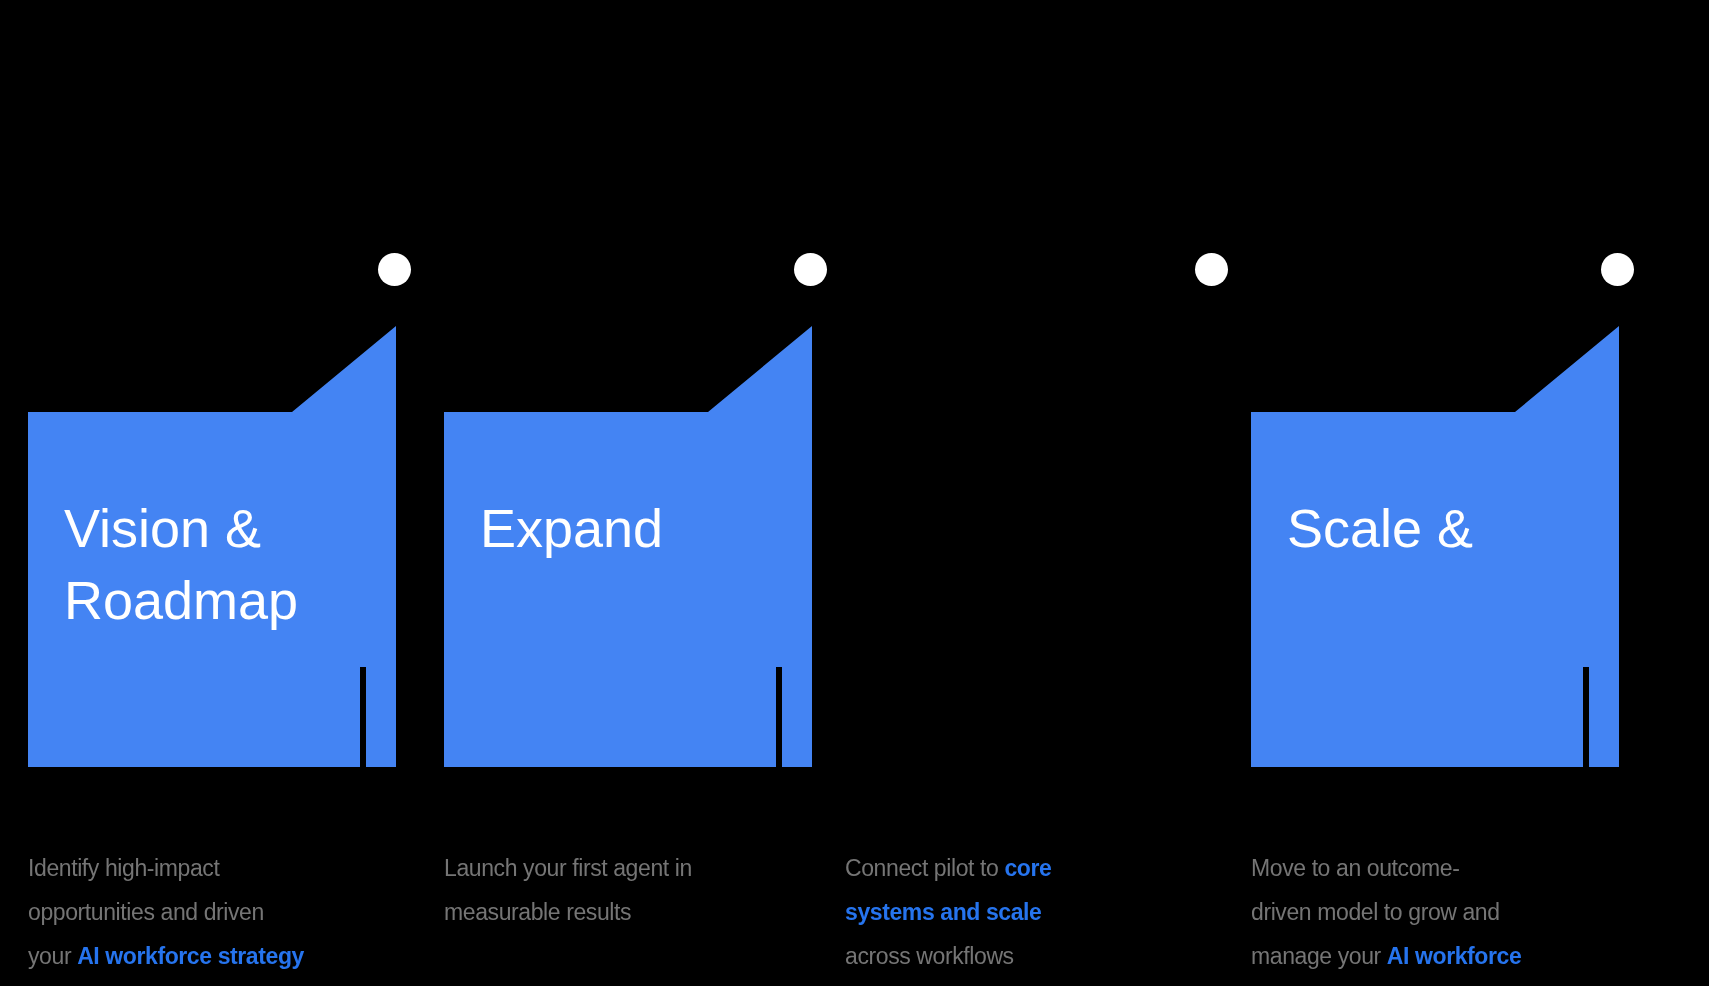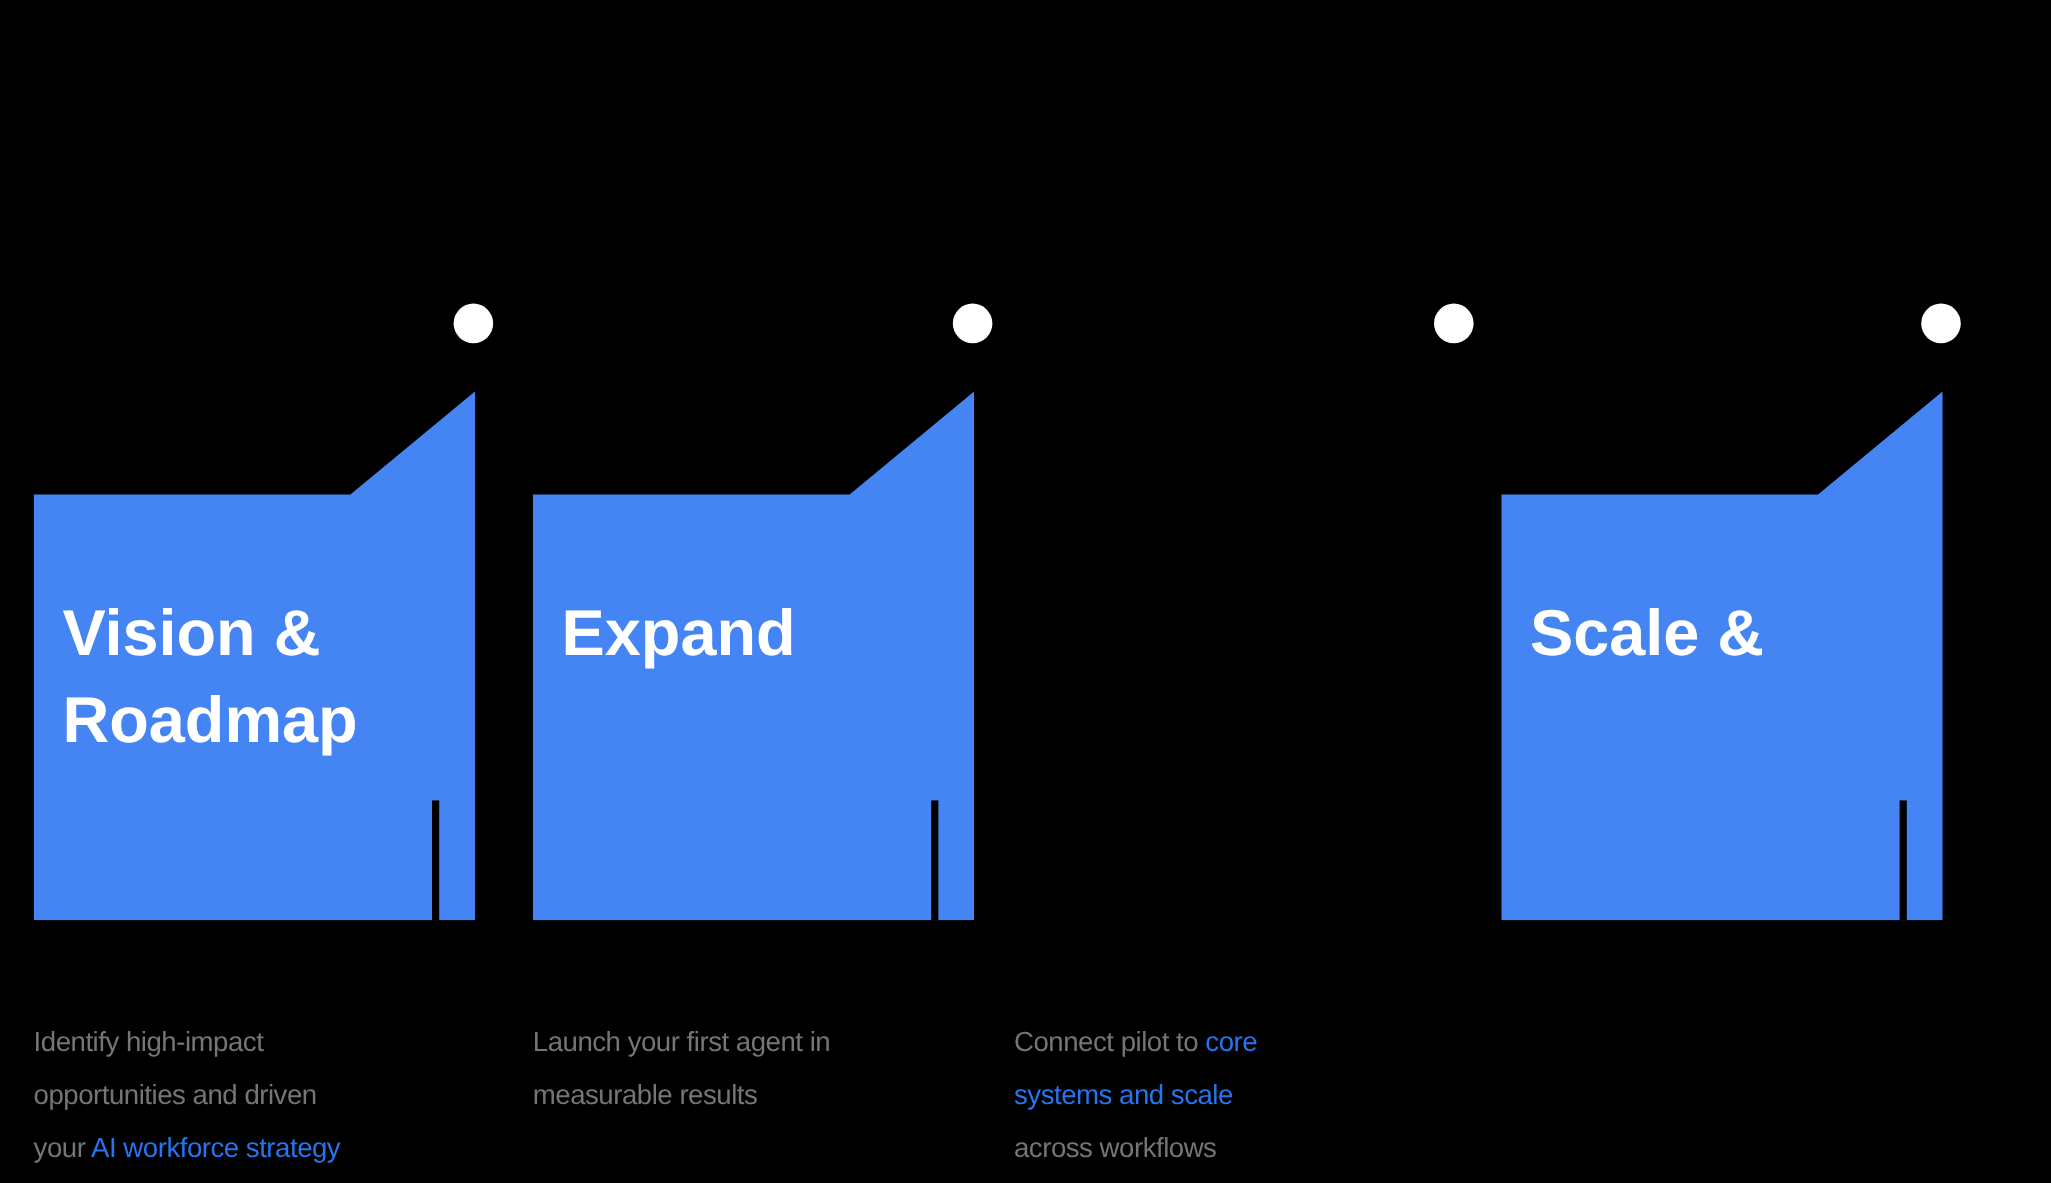--- a/index.html
+++ b/index.html
@@ -35,25 +35,25 @@
   }
   .flag{
     position:absolute;
     left:0;top:326px;
     width:368px;height:441px;
     background:var(--flag-fill);
     clip-path:polygon(0 86px,264px 86px,368px 0,368px 100%,0 100%);
   }
   .title{
     position:absolute;
-    left:24px;top:166px;
+    left:36px;top:166px;
     color:var(--flag-title);
     font-size:54px;
     line-height:72px;
-    font-weight:700;
+    font-weight:400;
     white-space:nowrap;
   }
   .title .tl{display:block;}
   .tick{
     position:absolute;
     right:30px;top:341px;
     width:6px;height:100px;
     background:var(--tick);
   }
   .desc{
@@ -61,21 +61,21 @@
     left:0;top:846px;
     width:368px;
     color:var(--desc-text);
     font-size:23px;
     line-height:44px;
     letter-spacing:-0.4px;
   }
   .dline{white-space:nowrap;}
   .accent{
     color:var(--desc-accent);
-    font-weight:400;
+    font-weight:700;
   }
 </style>
 </head>
 <body>
 
 <div id="canvas">
 
   <div class="step step1">
     <div class="dot"></div>
     <div class="flag">
@@ -116,15 +116,20 @@
   </div>
 
   <div class="step step4">
     <div class="dot"></div>
     <div class="flag">
       <div class="title">
         <span class="tl">Scale &amp;</span>
       </div>
       <div class="tick"></div>
     </div>
+    <div class="desc">
+      <div class="dline"><span>Move to an outcome-</span><span class="accent"></span><span></span></div>
+      <div class="dline"><span>driven model to grow and</span><span class="accent"></span><span></span></div>
+      <div class="dline"><span>manage your </span><span class="accent">AI workforce</span><span></span></div>
+    </div>
   </div>
 
 </div>
 
 </body></html>

